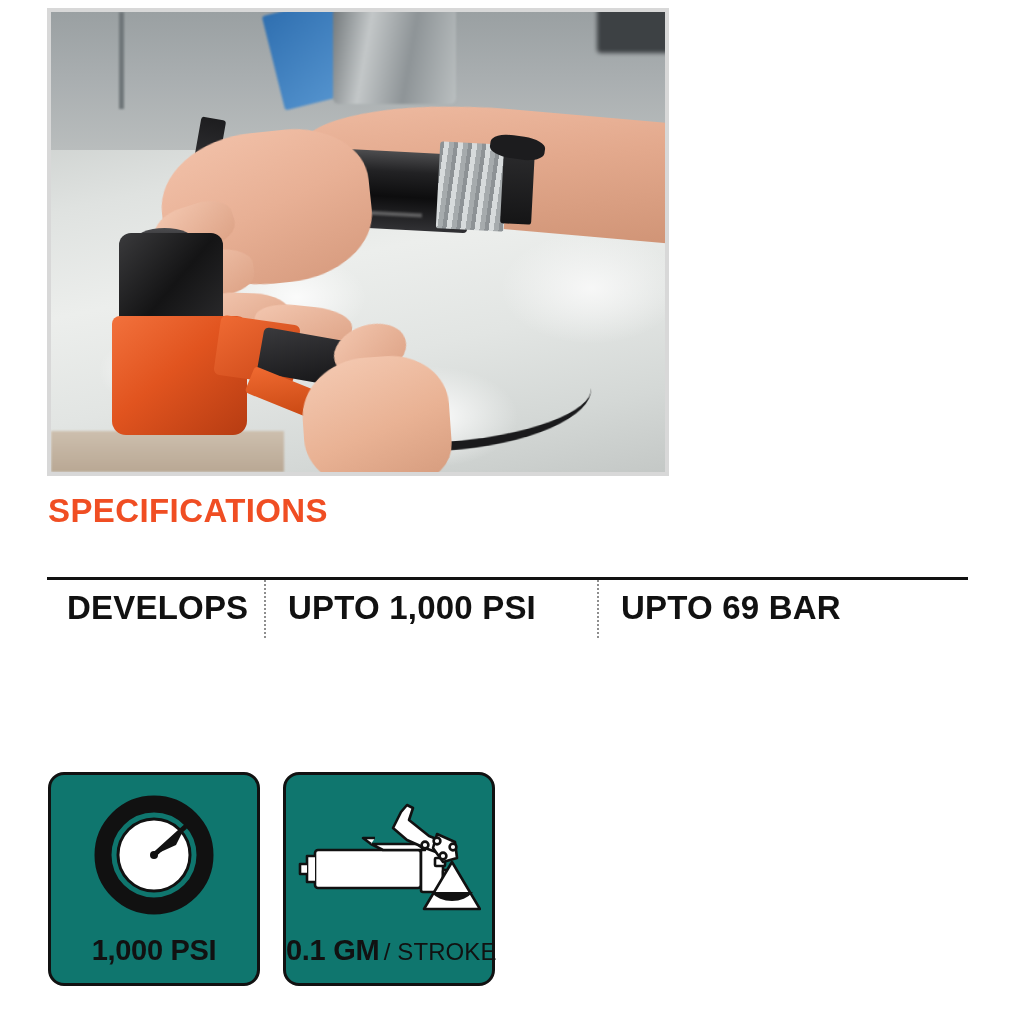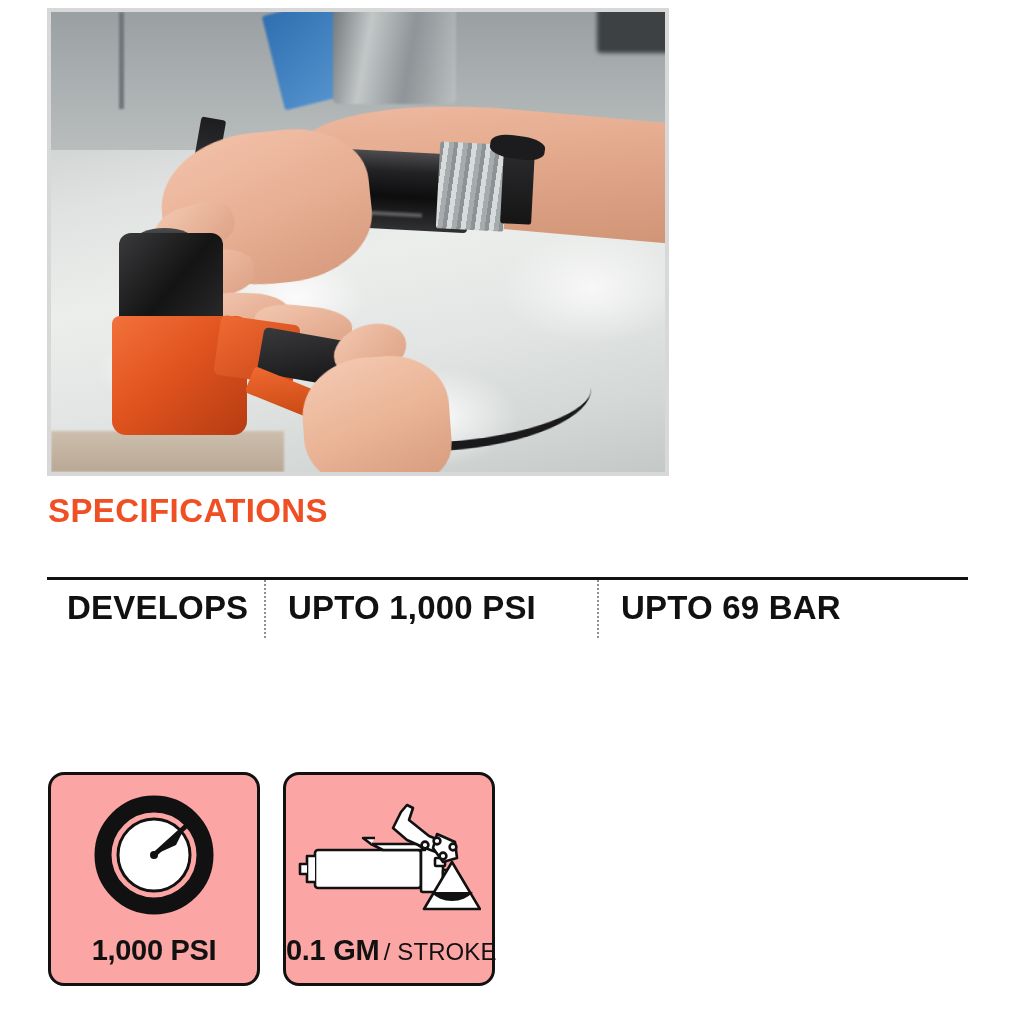--- a/index.html
+++ b/index.html
@@ -345,21 +345,21 @@
     display: flex;
     gap: 23px;
   }
   .badge {
     width: 212px;
     height: 214px;
     border: 3px solid #111111;
     border-radius: 16px;
     box-sizing: border-box;
     position: relative;
-    background: #fca5a5;
+    background: #0f766e;
   }
   .badge-art {
     position: absolute;
     left: 0; right: 0; top: 10px;
     height: 140px;
     display: flex;
     align-items: center;
     justify-content: center;
   }
   .badge-caption {

